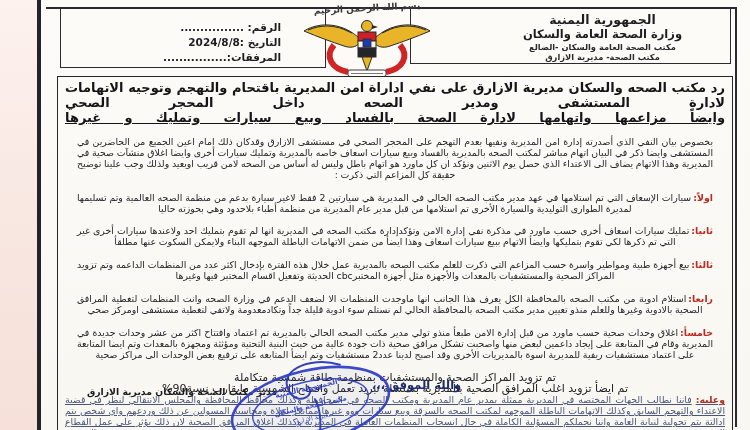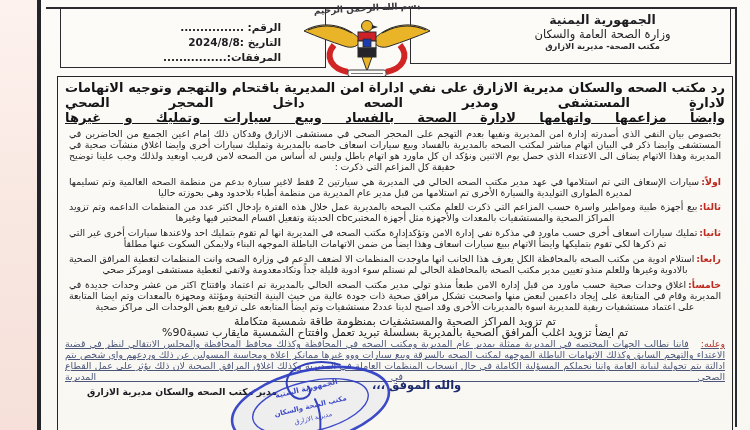--- a/index.html
+++ b/index.html
@@ -18,21 +18,21 @@
     position:absolute;left:41px;top:0;width:709px;height:430px;
     background:linear-gradient(180deg,#fcfbf7 0%,#f8f7f2 100%);
   }
   .outer-top-line{position:absolute;left:46px;top:7px;width:690px;height:2px;background:#2a2a30;}
   .outer-right-line{position:absolute;left:735px;top:7px;width:2px;height:420px;background:#2a2a30;}
 
   
   .hdr-box{position:absolute;border:1.6px solid #2a2a30;background:transparent;box-sizing:border-box;}
   .hdr-ministry{left:410px;top:8px;width:321px;height:56px;text-align:center;padding:3px 6px 0 70px;}
   .hdr-ministry .l1{font-size:12.5px;font-weight:bold;color:#1e1e22;}
-  .hdr-ministry .l2{font-size:11.5px;font-weight:normal;color:#1e1e22;}
+  .hdr-ministry .l2{font-size:11.5px;font-weight:bold;color:#1e1e22;}
   .hdr-ministry .l3{font-size:8.3px;font-weight:bold;color:#2a2a2e;margin-top:1px;}
   .hdr-ministry .l4{font-size:8.3px;font-weight:bold;color:#2a2a2e;text-align:center;}
   .hdr-meta{left:60px;top:8px;width:266px;height:60px;direction:rtl;text-align:right;padding:11px 44px 0 0;}
   .hdr-meta div{font-size:10.5px;font-weight:bold;color:#1e1e22;line-height:15px;}
 
   .bismillah{
     position:absolute;left:297px;top:3px;width:140px;text-align:center;
     font-size:9px;font-weight:bold;color:#3a3a3e;transform:rotate(-3deg);
     direction:rtl;letter-spacing:-0.5px;
   }
@@ -46,30 +46,30 @@
   }
   .title-main{
     margin:0;font-size:13px;font-weight:bold;color:#151518;line-height:15px;
     text-align:justify;text-align-last:justify;
   }
   .title-underline{
     margin:0 0 2px 0;font-size:13px;font-weight:bold;color:#151518;line-height:15px;
     text-align:justify;text-align-last:justify;text-decoration:underline;
   }
   .para{
-    margin:4px;font-size:9.4px;color:#232327;line-height:10.9px;
+    margin:12px;font-size:9.4px;color:#232327;line-height:10.9px;
     text-align:justify;text-align-last:center;word-spacing:-0.3px;
   }
   .para .lead{color:#bf2a20;font-weight:bold;margin-left:2px;}
   .ach{margin:0;font-size:11px;color:#232327;line-height:10.9px;text-align:center;}
   .closing{
     margin:0;font-size:9.4px;line-height:11px;color:#4a5578;
     text-align:justify;text-align-last:justify;text-decoration:underline;word-spacing:-0.3px;
   }
-  .closing .lead{color:#b03028;font-weight:normal;margin-left:12px;}
+  .closing .lead{color:#b03028;font-weight:bold;margin-left:4px;}
 
   .farewell{
     position:absolute;left:372px;top:378px;font-size:11.5px;font-weight:bold;
     color:#1d2b6d;direction:rtl;
   }
   .signature{
     position:absolute;left:62px;top:386px;width:240px;text-align:center;direction:rtl;color:#1b1b20;
   }
   .signature .sig-name{font-size:10.8px;font-weight:bold;line-height:12px;}
   .signature .sig-title{font-size:9.3px;font-weight:bold;line-height:11px;}
@@ -84,20 +84,21 @@
 
 <div class="photo-edge"></div>
 <div class="paper-edge-line"></div>
 <div class="paper"></div>
 <div class="outer-top-line"></div>
 <div class="outer-right-line"></div>
 
 <div class="hdr-box hdr-ministry" dir="rtl">
   <div class="l1">الجمهورية اليمنية</div>
   <div class="l2">وزارة الصحة العامة والسكان</div>
+  <div class="l3">مكتب الصحة العامة والسكان -الضالع</div>
   <div class="l4">مكتب الصحة- مديرية الازارق</div>
 </div>
 
 <div class="hdr-box hdr-meta">
   <div>الرقم: ................</div>
   <div>التاريخ :2024/8/8</div>
   <div>المرفقات:................</div>
 </div>
 
 <div class="bismillah">بسم الله الرحمن الرحيم</div>
@@ -128,24 +129,24 @@
 <div class="doc-body" lang="ar">
   <p class="title-main">رد مكتب الصحه والسكان مديرية الازارق على نفي اداراة امن المديرية باقتحام والتهجم وتوجيه الاتهامات لادارة المستشفى ومدير الصحه داخل المحجر الصحي</p>
   <p class="title-underline">وايضاً مزاعمها واتهامها لادارة الصحة بالفساد وبيع سيارات وتمليك و غيرها</p>
 
   <p class="para">بخصوص بيان النفي الذي أصدرته إدارة امن المديرية ونفيها بعدم التهجم على المحجر الصحي في مستشفى الازارق وقدكان ذلك امام اعين الجميع من الحاضرين في المستشفى وايضا ذكر في البيان اتهام مباشر لمكتب الصحه بالمديرية بالفساد وبيع سيارات اسعاف خاصه بالمديرية وتمليك سيارات أخرى وايضا اغلاق منشآت صحية في المديرية وهذا الاتهام يضاف الى الاعتداء الذي حصل يوم الاثنين ونؤكد ان كل ماورد هو اتهام باطل وليس له أساس من الصحه لامن قريب اوبعيد ولذلك وجب علينا توضيح حقيقة كل المزاعم التي ذكرت :</p>
 
   <p class="para">
     <span class="lead">اولاً:</span><span>سيارات الإسعاف التي تم استلامها في عهد مدير مكتب الصحه الحالي في المديرية هي سيارتين 2 فقط لاغير سيارة بدعم من منظمة الصحه العالمية وتم تسليمها لمديرة الطوارى التوليدية والسيارة الأخرى تم استلامها من قبل مدير عام المديرية من منظمة أطباء بلاحدود وهي بحوزته حاليا</span>
   </p>
   <p class="para">
-    <span class="lead">ثالثا:</span><span>بيع أجهزة طبية ومواطير واسرة حسب المزاعم التي ذكرت للعلم مكتب الصحه بالمديرية عمل خلال هذه الفترة بإدخال اكثر عدد من المنظمات الداعمه وتم تزويد المراكز الصحية والمستشفيات بالمعدات والأجهزة مثل أجهزة المختبرcbc الحديثة وتفعيل اقسام المختبر فيها وغيرها</span>
+    <span class="lead">ثانيا:</span><span>تمليك سيارات اسعاف أخرى حسب ماورد في مذكرة نفي إدارة الامن وتؤكدإدارة مكتب الصحه في المديرية انها لم تقوم بتمليك احد ولاعندها سيارات أخرى غير التي تم ذكرها لكي تقوم بتمليكها وايضأ الاتهام ببيع سيارات اسعاف وهذا ايضأ من ضمن الاتهامات الباطلة الموجهه البناء ولايمكن السكوت عنها مطلقأ</span>
   </p>
   <p class="para">
-    <span class="lead">ثانيا:</span><span>تمليك سيارات اسعاف أخرى حسب ماورد في مذكرة نفي إدارة الامن وتؤكدإدارة مكتب الصحه في المديرية انها لم تقوم بتمليك احد ولاعندها سيارات أخرى غير التي تم ذكرها لكي تقوم بتمليكها وايضأ الاتهام ببيع سيارات اسعاف وهذا ايضأ من ضمن الاتهامات الباطلة الموجهه البناء ولايمكن السكوت عنها مطلقأ</span>
+    <span class="lead">ثالثا:</span><span>بيع أجهزة طبية ومواطير واسرة حسب المزاعم التي ذكرت للعلم مكتب الصحه بالمديرية عمل خلال هذه الفترة بإدخال اكثر عدد من المنظمات الداعمه وتم تزويد المراكز الصحية والمستشفيات بالمعدات والأجهزة مثل أجهزة المختبرcbc الحديثة وتفعيل اقسام المختبر فيها وغيرها</span>
   </p>
   <p class="para">
     <span class="lead">رابعا:</span><span>استلام ادوية من مكتب الصحه بالمحافظة الكل يعرف هذا الجانب انها ماوجدت المنظمات الا لضعف الدعم في وزارة الصحه وانت المنظمات لتغطية المرافق الصحية بالادوية وغيرها وللعلم منذو تعيين مدير مكتب الصحه بالمحافظة الحالي لم نستلم سوء ادوية قليلة جداً وتكادمعدومة ولاتفي لتغطية مستشفى اومركز صحي</span>
   </p>
   <p class="para">
     <span class="lead">خامسأ:</span><span>اغلاق وحدات صحية حسب ماورد من قبل إدارة الامن طبعأ منذو تولي مدير مكتب الصحه الحالي بالمديرية تم اعتماد وافتتاح اكثر من عشر وحدات جديدة في المديرية وقام في المتابعة على إيجاد داعمين لبعض منها واصحبت تشكل مرافق صحية ذات جودة عالية من حيث البنية التحتية ومؤثثة ومجهزة بالمعدات وتم ايضا المتابعة على اعتماد مستشفيات ريفية للمديرية اسوة بالمديريات الأخرى وقد اصبح لدينا عدد2 مستشفيات وتم ايضأ المتابعه على ترفيع بعض الوحدات الى مراكز صحية</span>
   </p>
 
   <p class="ach">تم تزويد المراكز الصحية والمستشفيات بمنظومة طاقة شمسية متكاملة</p>
   <p class="ach">تم ايضأ تزويد اغلب المرافق الصحية بالمديرية بسلسلة تبريد تعمل وافتتاح الشمسية مايقارب نسبة90%</p>

